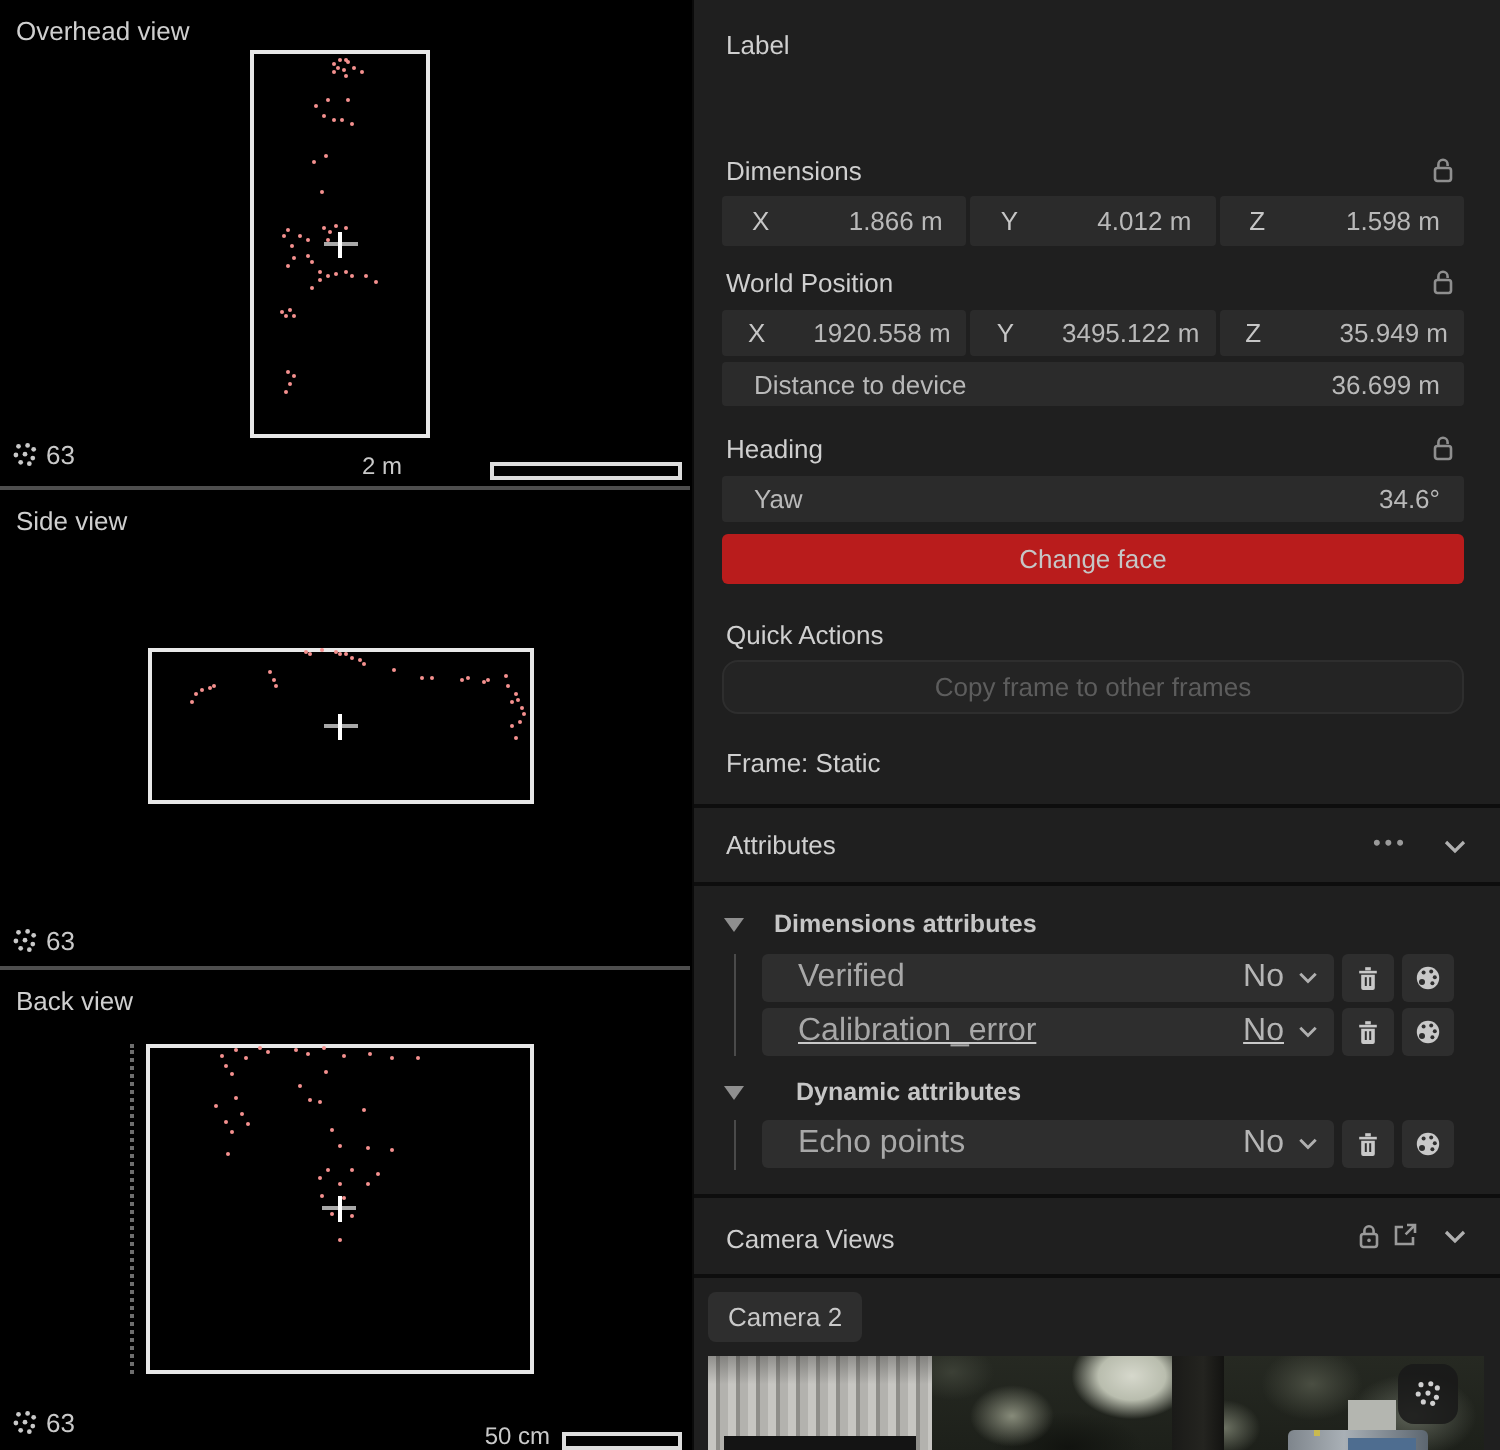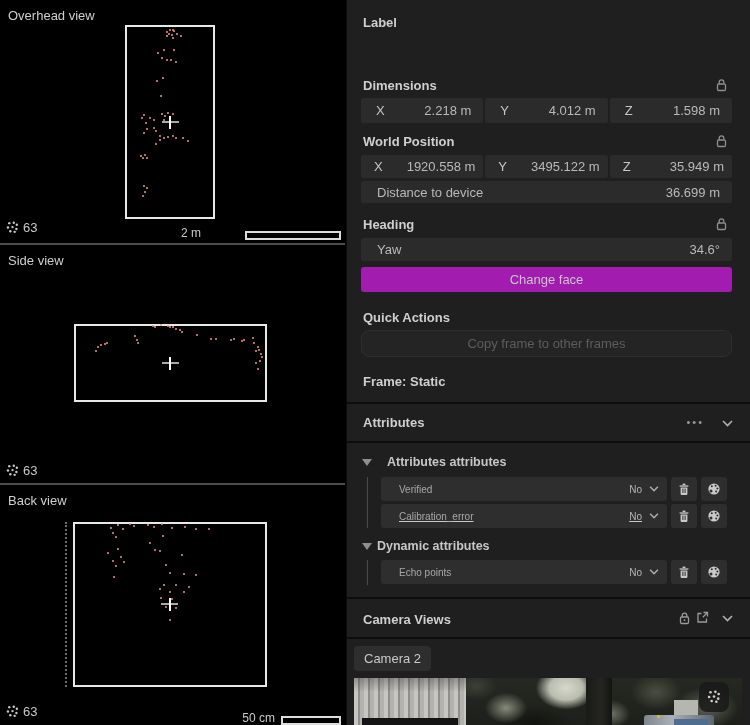--- a/index.html
+++ b/index.html
@@ -20,46 +20,46 @@
   .count{position:absolute;left:6px;display:flex;align-items:center;gap:4px;
          font-size:13px;color:#c9c9c9;z-index:4;}
   .scalewrap{position:absolute;right:4px;display:flex;align-items:flex-end;gap:6px;
              font-size:12px;color:#c9c9c9;z-index:4;}
   .scalebar{display:inline-block;border:2px solid #dcdcdc;height:5px;box-sizing:content-box;}
   .pt{position:absolute;width:2px;height:2px;border-radius:1px;z-index:2;}
 
   
   .panel{position:absolute;left:346px;top:0;width:404px;height:725px;background:#1f1f1f;
          border-left:1px solid #0a0a0a;box-sizing:border-box;color:#c9c9c9;}
-  .hdr{position:absolute;left:16px;font-size:13px;font-weight:700;color:#cfcfcf;}
+  .hdr{position:absolute;left:16px;font-size:13px;font-weight:400;color:#cfcfcf;}
   .lock{position:absolute;width:13px;height:14px;}
   .select{position:absolute;left:14px;width:371px;height:27px;background:#2b2b2b;border-radius:4px;
           display:flex;align-items:center;justify-content:space-between;
           padding:0 12px 0 16px;box-sizing:border-box;font-size:13px;color:#c9c9c9;cursor:pointer;}
   .fieldrow{position:absolute;left:14px;width:371px;display:flex;gap:2px;}
   .field{background:#2b2b2b;border-radius:2px;display:flex;align-items:center;
          justify-content:space-between;padding:0 12px 0 15px;box-sizing:border-box;
          font-size:13px;flex:1;}
   .field .axis{color:#c6c6c6;}
   .field .val{color:#b9b9b9;}
   .widerow{position:absolute;left:14px;width:371px;background:#2b2b2b;border-radius:2px;
            display:flex;align-items:center;justify-content:space-between;
            padding:0 12px 0 16px;box-sizing:border-box;font-size:13px;color:#b9b9b9;}
-  .btn{position:absolute;left:14px;width:371px;background:#a21caf;border-radius:3px;
+  .btn{position:absolute;left:14px;width:371px;background:#b91c1c;border-radius:3px;
        display:flex;align-items:center;justify-content:center;font-size:13px;color:#c6c6c6;
        cursor:pointer;box-sizing:border-box;}
   .btn.disabled{background:#242424;border:1px solid #2e2e2e;color:#5d5d5d;border-radius:8px;cursor:default;}
   .divline{position:absolute;left:0;width:404px;height:2px;background:#0d0d0d;}
   .grp-head{position:absolute;display:flex;align-items:center;font-size:12.5px;font-weight:700;color:#c6c6c6;}
   .tri{width:0;height:0;border-left:5px solid transparent;border-right:5px solid transparent;
        border-top:7px solid #8f8f8f;display:inline-block;}
   .guide{position:absolute;width:1px;background:#4a4a4a;}
   .attr-row{position:absolute;left:34px;width:286px;height:24px;background:#2e2e2e;border-radius:3px;
             display:flex;align-items:center;justify-content:space-between;
-            padding:0 8px 0 18px;box-sizing:border-box;font-size:10px;}
+            padding:0 8px 0 18px;box-sizing:border-box;font-size:16px;}
   .attr-row .alabel{color:#a8a8a8;}
   .attr-row .aselect{display:flex;align-items:center;gap:7px;color:#b5b5b5;cursor:pointer;}
   .sq-btn{position:absolute;width:26px;height:24px;background:#2e2e2e;border-radius:3px;
           display:flex;align-items:center;justify-content:center;cursor:pointer;}
   .ellipsis{position:absolute;font-size:11px;letter-spacing:2px;color:#9a9a9a;cursor:pointer;}
   .badge{position:absolute;left:7px;background:#2e2e2e;border-radius:4px;height:25px;
          display:flex;align-items:center;padding:0 10px;font-size:13px;color:#c9c9c9;}
 
   
   .cam-img{position:absolute;left:7px;top:678px;width:388px;height:47px;overflow:hidden;
@@ -306,21 +306,21 @@
     <div class="hdr" style="top:15px;">Label</div>
 
     <div class="hdr" style="top:78px;">Dimensions</div>
     <svg class="lock" style="right:22px;top:78px;" viewBox="0 0 13 14">
       <rect x="2.5" y="6" width="8" height="6.5" rx="1.2" fill="none" stroke="#8f8f8f" stroke-width="1.3"></rect>
       <path d="M4.2 6 V4.2 a2.3 2.3 0 0 1 4.6 0 V5" fill="none" stroke="#8f8f8f" stroke-width="1.3"></path>
     </svg>
     <div class="fieldrow" style="top:98px;">
       <div class="field" style="height:25px;">
         <span class="axis">X</span>
-        <span class="val">2.218 m</span>
+        <span class="val">1.866 m</span>
       </div>
       <div class="field" style="height:25px;">
         <span class="axis">Y</span>
         <span class="val">4.012 m</span>
       </div>
       <div class="field" style="height:25px;">
         <span class="axis">Z</span>
         <span class="val">1.598 m</span>
       </div>
     </div>
@@ -369,21 +369,21 @@
     <div class="divline" style="top:402px;"></div>
     <div class="hdr" style="top:415px;">Attributes</div>
     <div class="ellipsis" style="right:46px;top:416px;">•••</div>
     <svg style="position:absolute;right:17px;top:420px;" width="11" height="7" viewBox="0 0 11 7">
       <polyline points="1,1 5.5,5.5 10,1" fill="none" stroke="#b0b0b0" stroke-width="1.6"></polyline>
     </svg>
     <div class="divline" style="top:441px;"></div>
 
     <div class="grp-head" style="left:15px;top:455px;gap:15px;">
       <span class="tri"></span>
-      <span>Attributes attributes</span>
+      <span>Dimensions attributes</span>
     </div>
     <div class="guide" style="left:20px;top:477px;height:51px;"></div>
 
     <div class="attr-row" style="top:477px;">
       <span class="alabel">Verified</span>
       <span class="aselect">
         <span>No</span>
         <svg width="10" height="6" viewBox="0 0 11 7">
           <polyline points="1,1 5.5,5.5 10,1" fill="none" stroke="#b0b0b0" stroke-width="1.7"></polyline>
         </svg>
@@ -431,21 +431,21 @@
       <svg width="14" height="14" viewBox="0 0 14 14">
         <circle cx="7" cy="7" r="5.6" fill="#c9c9c9"></circle>
         <circle cx="4.8" cy="4.2" r="1" fill="#2e2e2e"></circle>
           <circle cx="8.6" cy="3.8" r="1" fill="#2e2e2e"></circle>
         <circle cx="10.4" cy="6.6" r="1" fill="#2e2e2e"></circle>
           <circle cx="9.2" cy="9.6" r="1" fill="#2e2e2e"></circle>
         <circle cx="4" cy="9" r="1.5" fill="#2e2e2e"></circle>
       </svg>
     </div>
 
-    <div class="grp-head" style="left:15px;top:539px;gap:5px;">
+    <div class="grp-head" style="left:15px;top:539px;gap:26px;">
       <span class="tri"></span>
       <span>Dynamic attributes</span>
     </div>
     <div class="guide" style="left:20px;top:560px;height:25px;"></div>
 
     <div class="attr-row" style="top:560px;justify-content:space-between;">
       <span class="alabel">Echo points</span>
       <span class="aselect">
         <span>No</span>
         <svg width="10" height="6" viewBox="0 0 11 7">

